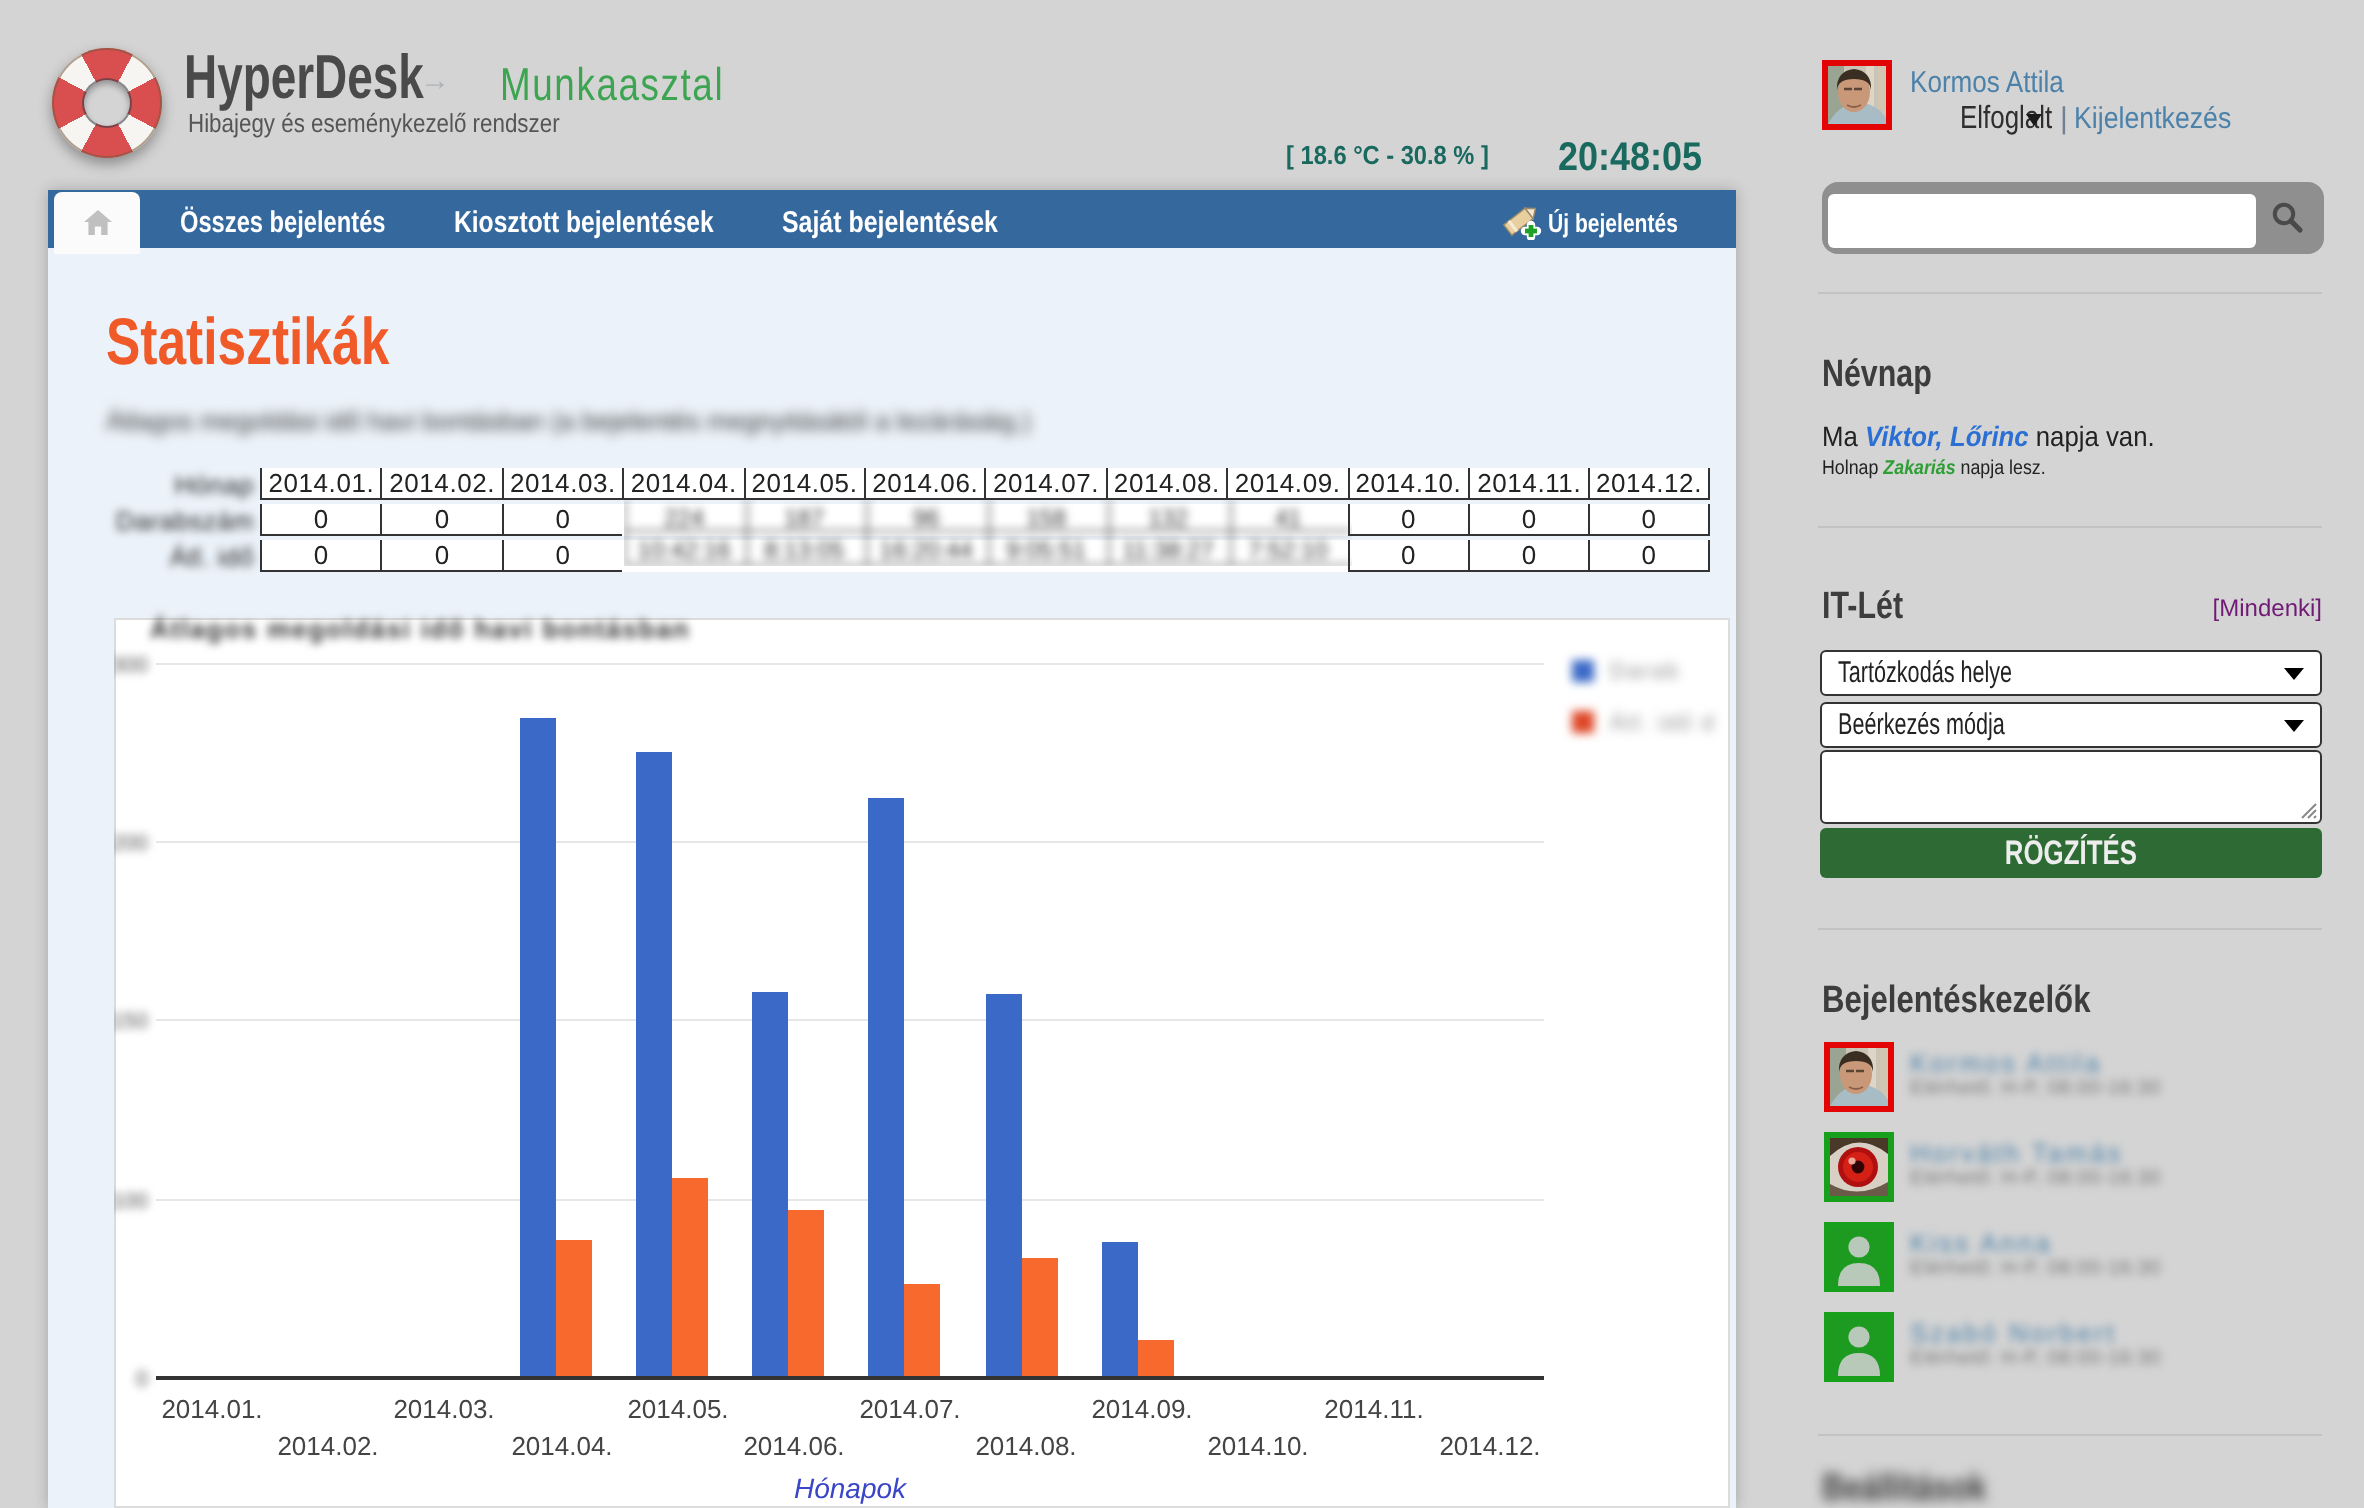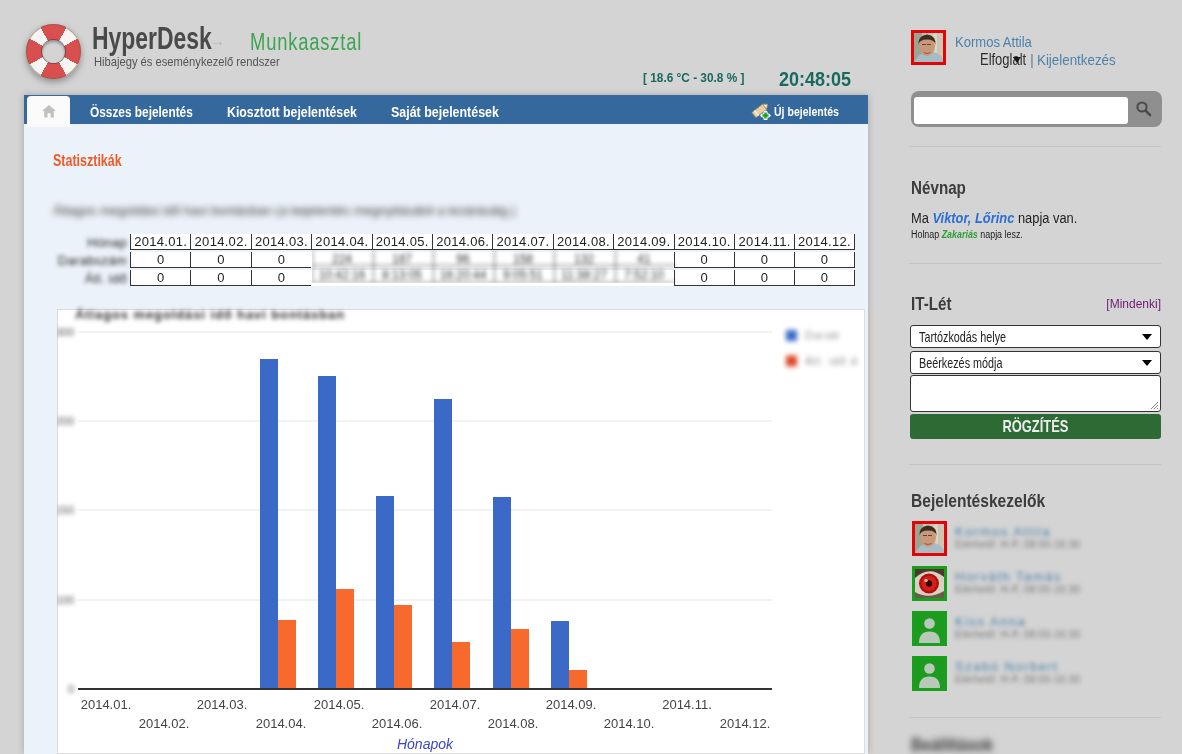--- a/index.html
+++ b/index.html
@@ -39,21 +39,21 @@
   #searchinput { left:3px; top:6px; width:214px; height:27px; background:#fff; border-radius:3px; position:absolute; }
 
   
   #panel { left:24px; top:95px; width:844px; height:659px; background:#ecf2f9; box-shadow:0 0 7px rgba(0,0,0,0.22); }
   #nav { left:24px; top:95px; width:844px; height:29px; background:#35699e; }
   #tab { left:27px; top:96px; width:43px; height:31px; background:#fbfbfb; border-radius:4px 4px 0 0; }
   .navitem { top:103px; font-size:15px; font-weight:bold; color:#fff; }
   #newrep { top:104px; left:774px; font-size:13px; font-weight:bold; color:#fff; }
 
   
-  #stat-h { left:53px; top:152px; font-size:16px; font-weight:bold; color:#f05a28; }
+  #stat-h { left:53px; top:152px; font-size:33px; font-weight:bold; color:#f05a28; }
   #stat-p { left:53px; top:203px; font-size:13px; color:#3a3a3a; width:470px; white-space:nowrap; }
 
   
   #stattbl { left:55px; top:232px; border-collapse:separate; border-spacing:0 2px; font-size:13px; color:#222; letter-spacing:0.3px; }
   #stattbl td { border-left:1px solid #333; border-bottom:1px solid #333; text-align:center; width:60.4px; height:14px; padding:0; background:#fff; }
   #stattbl tr.hdr td { height:16px; }
   #stattbl td.last { border-right:1px solid #333; }
   #stattbl td.lbl { border:none; width:75px; text-align:right; padding-right:3px; background:transparent; }
   #stattbl td.nb { border-bottom:none; border-left:none; }
 

